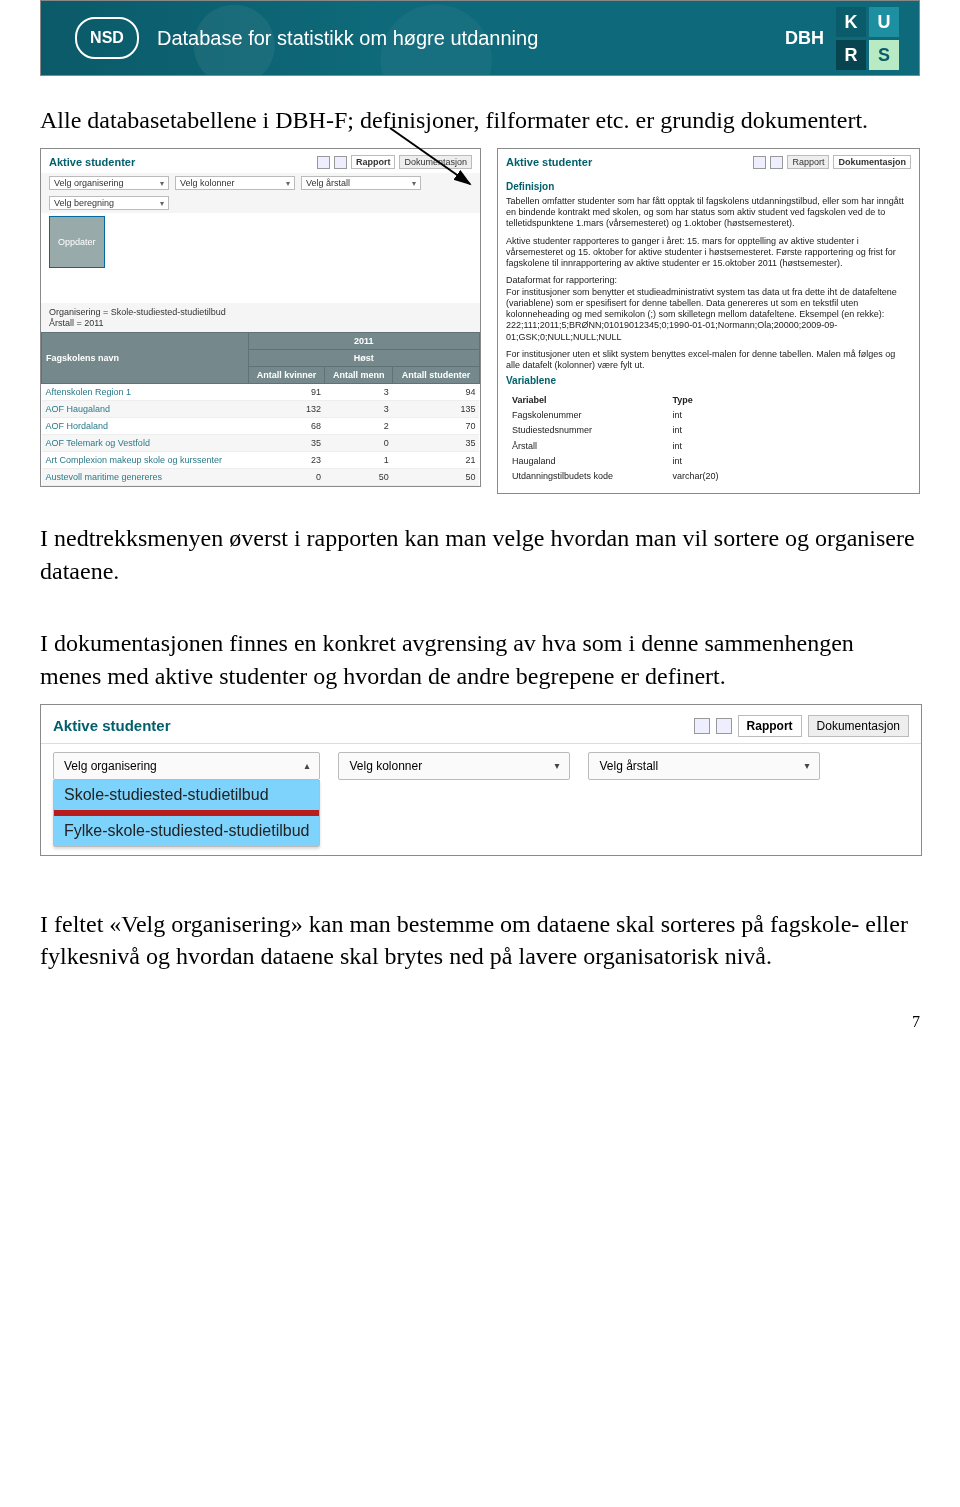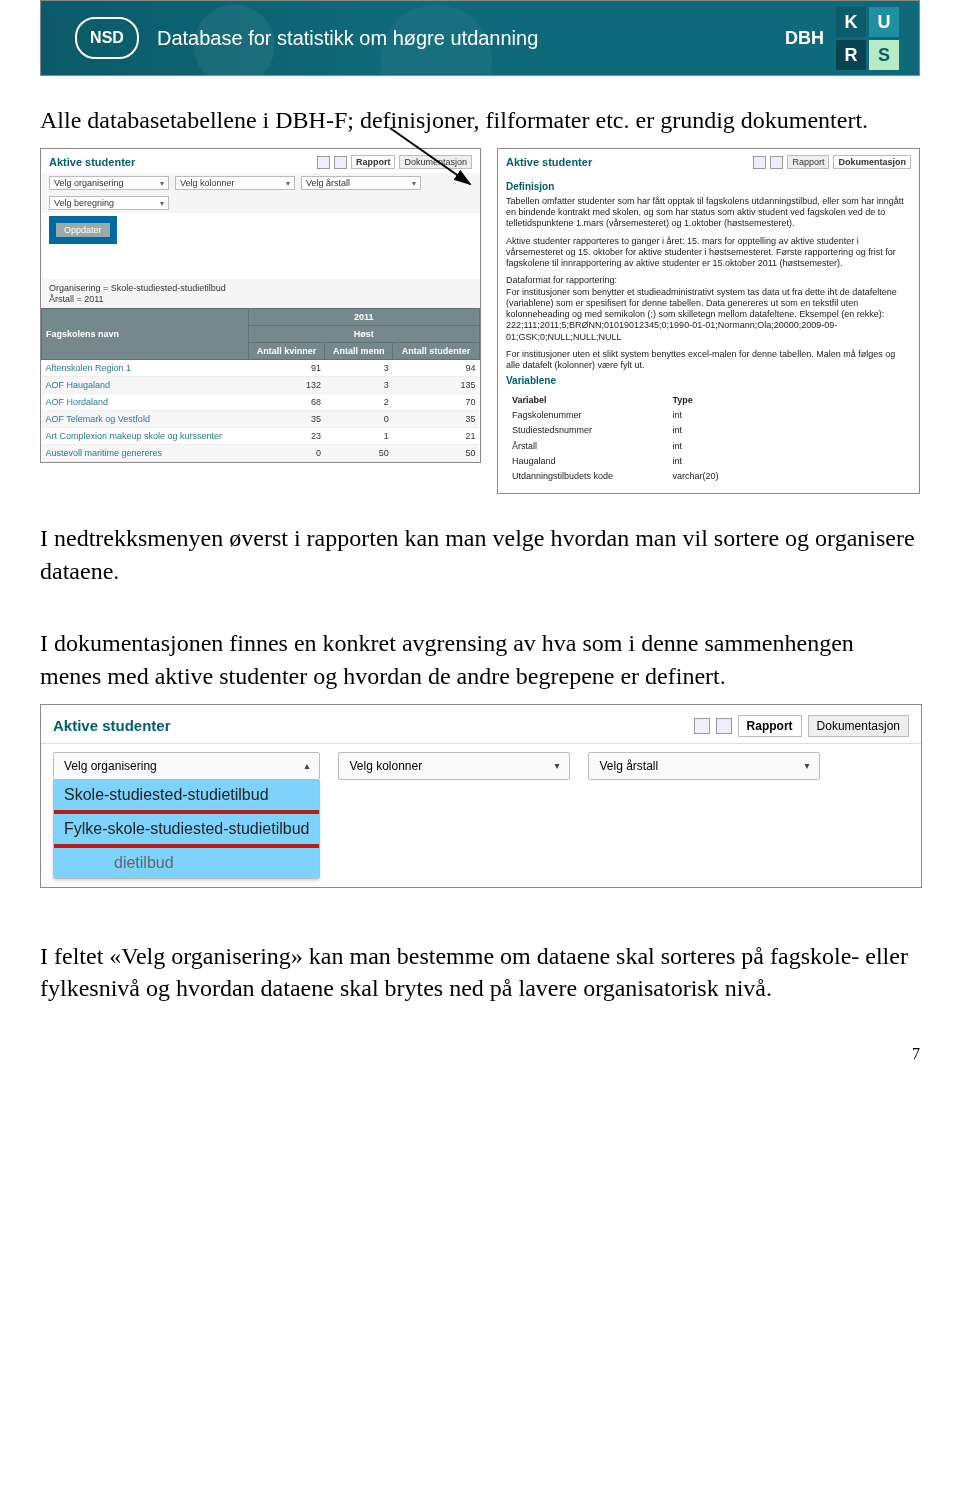--- a/index.html
+++ b/index.html
@@ -81,22 +81,22 @@
   .mini-tabs .tab.active{ background:#fff; font-weight:bold;}
 
   .mini-filters { display:flex; gap:6px; padding:3px 8px; background:#f5f5f5;}
   .mini-filters .dd {
     background:#fff;border:1px solid #bbb;padding:1px 4px;font-size:9px;
     display:flex;align-items:center;gap:6px;min-width:110px;justify-content:space-between;
   }
   .mini-filters .dd .chev{font-size:8px;color:#666;}
   .mini-update{ padding:3px 8px;}
   .mini-update .btn{
-    display:inline-block;background:#9aa;border:7px solid #0369a1;color:#fff;
-    font-size:9px;padding:2px 8px;
+    display:inline-block;background:#9aa;border:1px solid #0369a1;color:#fff;
+    font-size:9px;padding:20px 8px;
   }
   .mini-applied{ padding:3px 8px; font-size:9px; color:#333; background:#f5f5f5;margin-top:32px;}
   .mini-applied div{margin:1px 0;}
 
   .mini-table { width:100%; border-collapse:collapse; font-size:9px;}
   .mini-table thead th{
     background:#75898c;color:#fff;font-weight:bold;border:1px solid #5f7275;
     padding:3px 4px; text-align:center;
   }
   .mini-table thead th.left{ text-align:left;}
@@ -138,21 +138,21 @@
     position:relative;
   }
   .full-mini .dropdown-panel{
     border:1px solid #bbb;border-top:0;background:#7dd3fc;font-size:16px;
     border-radius:0 0 3px 3px;min-width:210px;
     box-shadow:0 2px 3px rgba(0,0,0,.15);
   }
   .full-mini .dropdown-panel .opt{
     padding:6px 10px;color:#222;
   }
-  .full-mini .dropdown-panel .opt.sep{border-top:4px solid #b91c1c;}
+  .full-mini .dropdown-panel .opt.sep{border-top:6px solid #b91c1c;}
   .full-mini .dropdown-panel .opt.muted{color:#666;padding-left:60px;}
   .page-number{
     text-align:right; font-size:16px; color:#000; margin-top:40px;
   }
 </style>
 </head>
 <body>
 
 <div class="page">
 
@@ -344,21 +344,20 @@
     </div>
     <div class="filters">
       <div class="open-list">
         <div class="dd">
             <span>Velg organisering</span>
             <span class="chev">▴</span>
           </div>
         <div class="dropdown-panel">
           <div class="opt">Skole-studiested-studietilbud</div>
           <div class="opt sep">Fylke-skole-studiested-studietilbud</div>
-          <div class="opt sep muted">dietilbud</div>
         </div>
       </div>
       <div class="dd">
           <span>Velg kolonner</span>
           <span class="chev">▾</span>
         </div>
       <div class="dd">
           <span>Velg årstall</span>
           <span class="chev">▾</span>
         </div>

